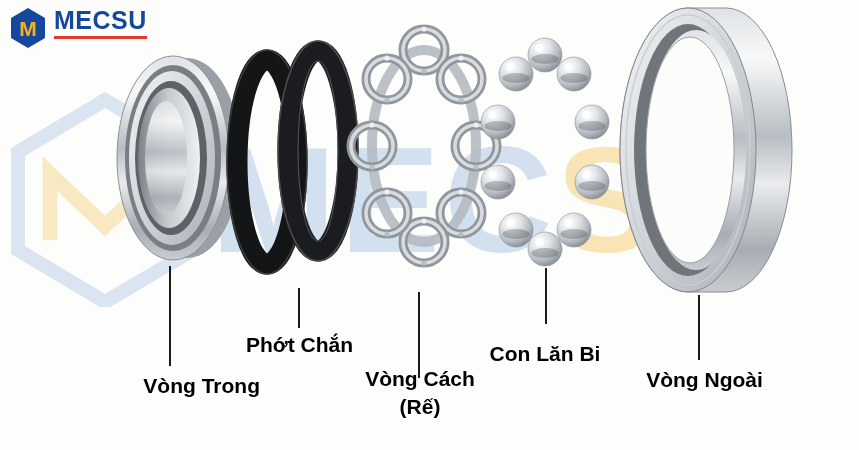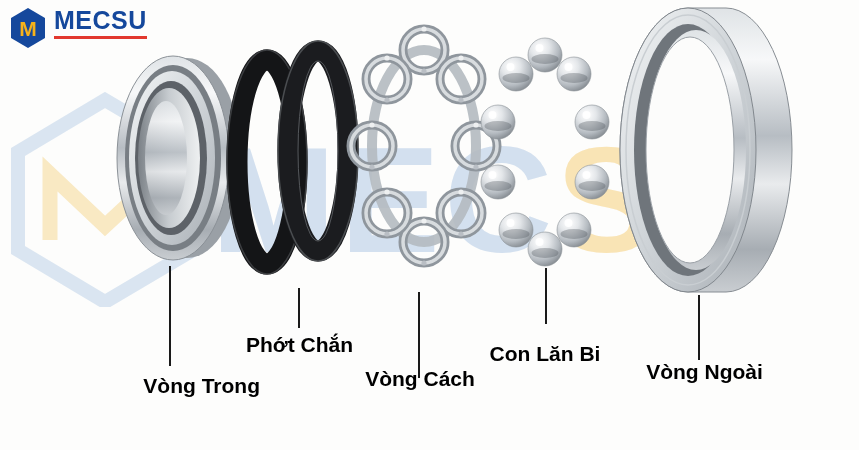--- a/index.html
+++ b/index.html
@@ -42,21 +42,21 @@
   
   .part-label {
     position: absolute; z-index: 20;
     font-size: 21px; font-weight: 700; color: #000000;
     text-align: center; line-height: 1.35;
   }
   .lbl-inner { left: 90px;  top: 372px; width: 170px; text-align: right; }
   .lbl-seal  { left: 222px; top: 331px; width: 155px; }
   .lbl-cage  { left: 340px; top: 365px; width: 160px; }
   .lbl-balls { left: 465px; top: 340px; width: 160px; }
-  .lbl-outer { left: 622px; top: 358px; width: 165px; }
+  .lbl-outer { left: 622px; top: 366px; width: 165px; }
 </style>
 </head>
 <body>
 
 <div class="canvas">
 
   <div class="watermark">
     <svg width="195" height="215" viewBox="0 0 195 215">
       <polygon points="97,8 185,60 185,158 97,210 10,158 10,60" fill="none" stroke="rgba(140,175,215,0.30)" stroke-width="14"></polygon>
       <polyline points="42,148 42,82 97,134 153,82 153,148" fill="none" stroke="rgba(242,196,90,0.35)" stroke-width="15"></polyline>
@@ -161,20 +161,21 @@
     <line x1="299" y1="288" x2="299" y2="328" stroke="#1a1a1a" stroke-width="2"></line>
     <line x1="419" y1="292" x2="419" y2="378" stroke="#1a1a1a" stroke-width="2"></line>
     <line x1="546" y1="268" x2="546" y2="324" stroke="#1a1a1a" stroke-width="2"></line>
     <line x1="699" y1="295" x2="699" y2="360" stroke="#1a1a1a" stroke-width="2"></line>
   </svg>
 
   <div class="part-label lbl-inner">Vòng Trong</div>
   <div class="part-label lbl-seal">Phớt Chắn</div>
   <div class="part-label lbl-cage">
     <div>Vòng Cách</div>
+    <div>(Rế)</div>
   </div>
   <div class="part-label lbl-balls">Con Lăn Bi</div>
   <div class="part-label lbl-outer">Vòng Ngoài</div>
 
   <div class="logo">
     <svg width="40" height="44" viewBox="0 0 40 44">
       <polygon points="20,2 37,12 37,32 20,42 3,32 3,12" fill="#15489c"></polygon>
       <text x="20" y="30" text-anchor="middle" font-size="21" font-weight="900" font-family="Liberation Sans, sans-serif" fill="#f6b21a">M</text>
     </svg>
     <div class="logo-text-wrap">

